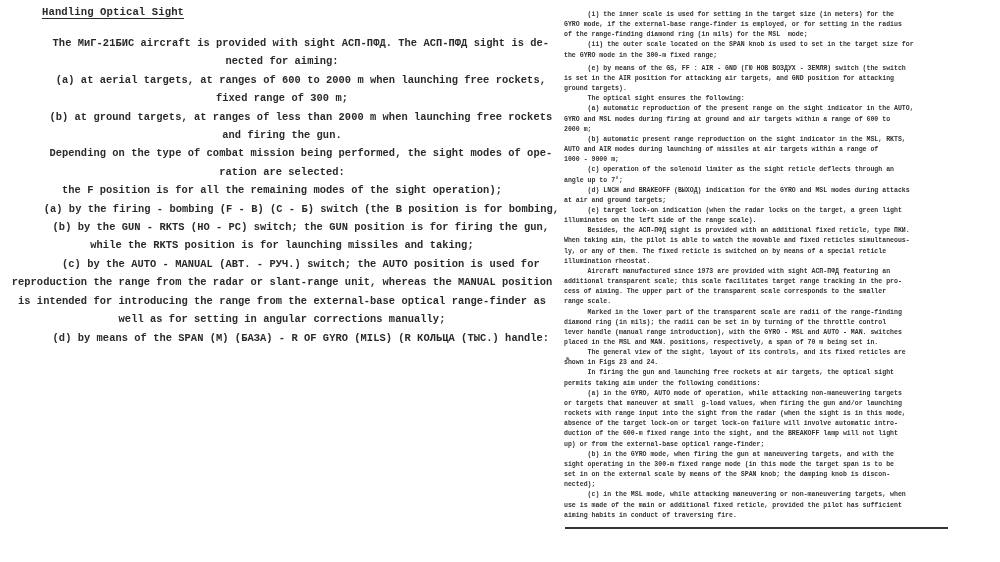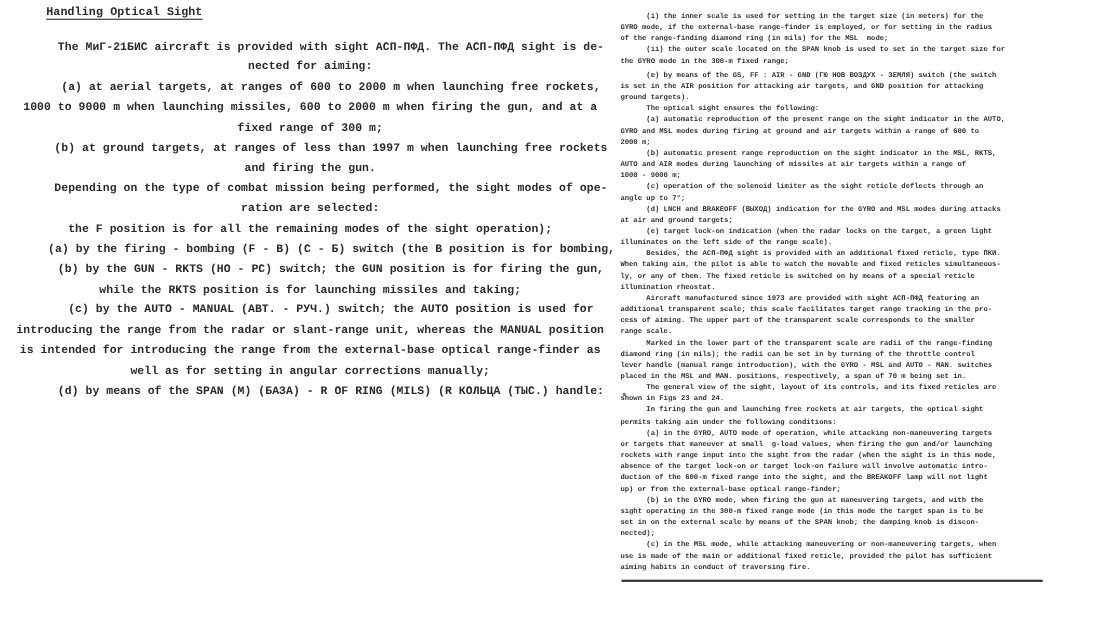--- a/index.html
+++ b/index.html
@@ -38,35 +38,34 @@
 </style>
 </head>
 <body>
 
 <div class="page-left">
   <div class="heading">Handling Optical Sight</div>
   <div class="body" id="left-body">
       <span class="line">      The МиГ-21БИС aircraft is provided with sight АСП-ПФД. The АСП-ПФД sight is de-</span>
       <span class="line">nected for aiming:</span>
       <span class="line">      (a) at aerial targets, at ranges of 600 to 2000 m when launching free rockets,</span>
-      <span class="line">1000 to 9000 m when launching missiles, 600 to 2000 m when firing the gun, and at a</span>
       <span class="line">fixed range of 300 m;</span>
-      <span class="line">      (b) at ground targets, at ranges of less than 1997 m when launching free rockets</span>
+      <span class="line">      (b) at ground targets, at ranges of less than 2000 m when launching free rockets</span>
       <span class="line">and firing the gun.</span>
       <span class="line">      Depending on the type of combat mission being performed, the sight modes of ope-</span>
       <span class="line">ration are selected:</span>
       <span class="line">the F position is for all the remaining modes of the sight operation);</span>
       <span class="line">      (a) by the firing - bombing (F - B) (C - Б) switch (the B position is for bombing,</span>
       <span class="line">      (b) by the GUN - RKTS (НО - РС) switch; the GUN position is for firing the gun,</span>
       <span class="line">while the RKTS position is for launching missiles and taking;</span>
       <span class="line">      (c) by the AUTO - MANUAL (АВТ. - РУЧ.) switch; the AUTO position is used for</span>
-      <span class="line">introducing the range from the radar or slant-range unit, whereas the MANUAL position</span>
+      <span class="line">reproduction the range from the radar or slant-range unit, whereas the MANUAL position</span>
       <span class="line">is intended for introducing the range from the external-base optical range-finder as</span>
       <span class="line">well as for setting in angular corrections manually;</span>
-      <span class="line">      (d) by means of the SPAN (M) (БАЗА) - R OF RING (MILS) (R КОЛЬЦА (ТЫС.) handle:</span>
+      <span class="line">      (d) by means of the SPAN (M) (БАЗА) - R OF GYRO (MILS) (R КОЛЬЦА (ТЫС.) handle:</span>
     </div>
 </div>
 
 <div class="page-right">
   <div class="body" id="right-body">
       <span class="line">      (i) the inner scale is used for setting in the target size (in meters) for the</span>
       <span class="line">GYRO mode, if the external-base range-finder is employed, or for setting in the radius</span>
       <span class="line">of the range-finding diamond ring (in mils) for the MSL  mode;</span>
       <span class="line">      (ii) the outer scale located on the SPAN knob is used to set in the target size for</span>
       <span class="line">the GYRO mode in the 300-m fixed range;</span>

